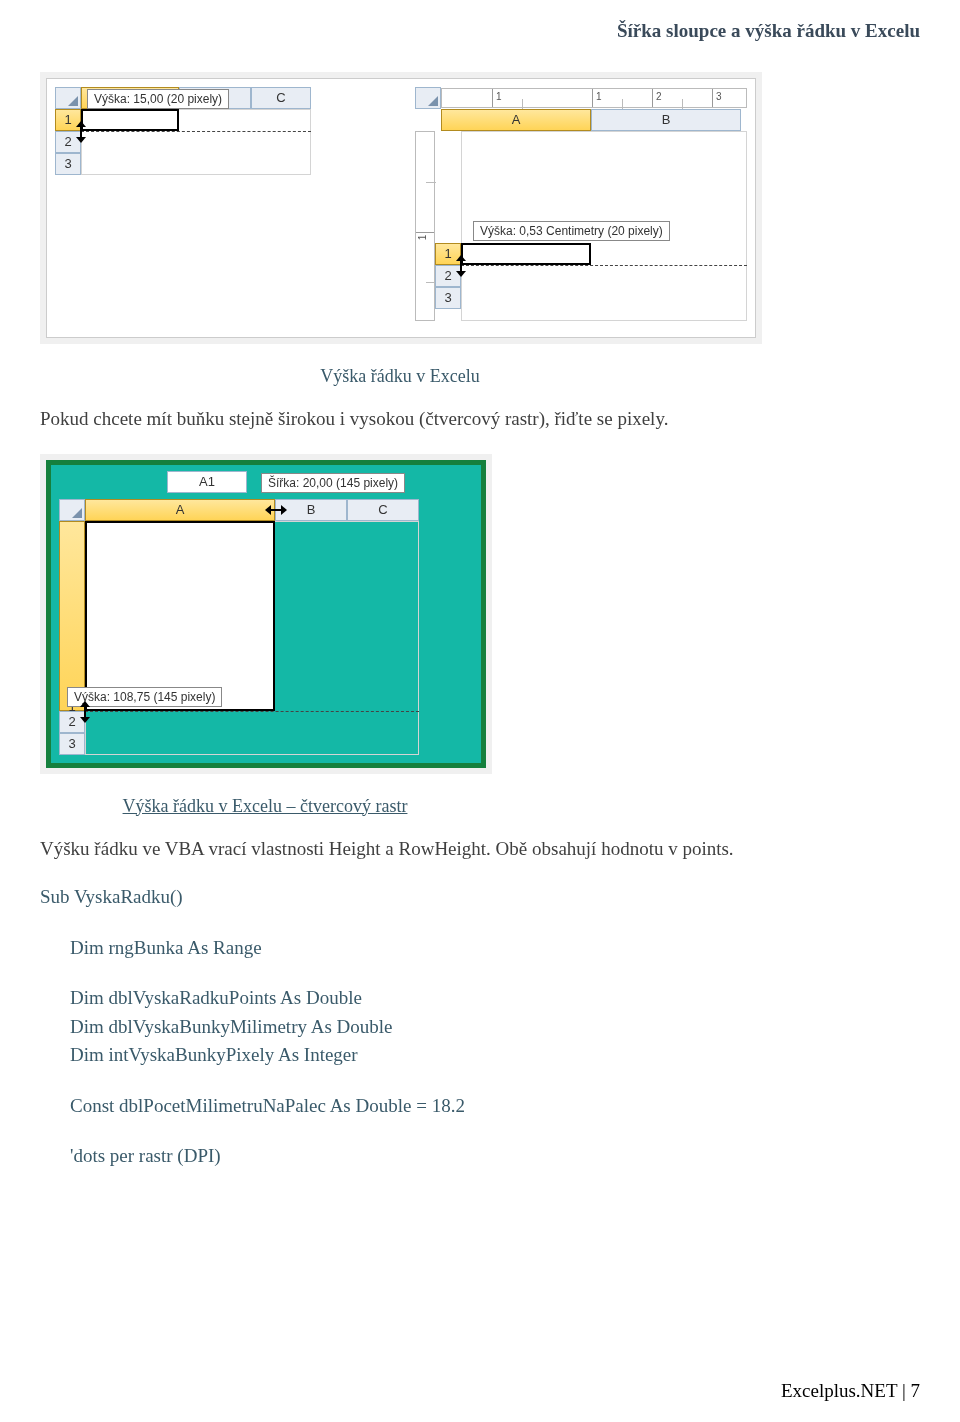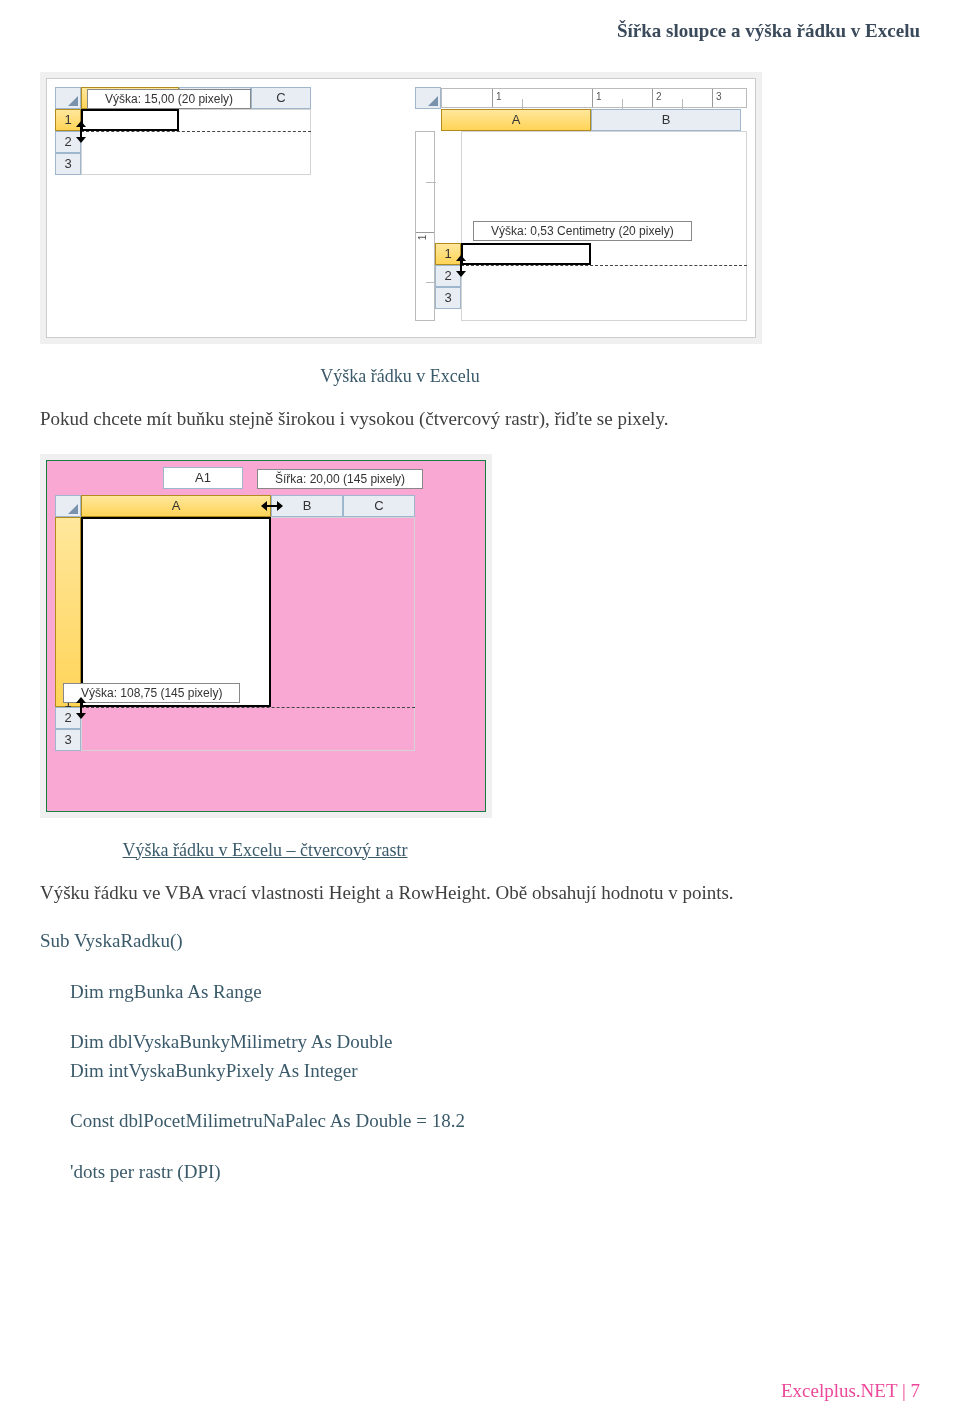--- a/index.html
+++ b/index.html
@@ -28,24 +28,24 @@
   }
   .figure-wide {
     width: 710px;
     height: 260px;
     position: relative;
     background: #fff;
     border: 1px solid #ccc;
   }
   .figure-square {
     width: 440px;
-    height: 352px;
+    height: 308px;
     position: relative;
-    background: #f9a8d4;
-    border: 1px solid #15803d;
+    background: #14b8a6;
+    border: 5px solid #15803d;
   }
   .caption {
     text-align: center;
     color: #3a5a6a;
     font-size: 18px;
     margin: 8px 0 18px 0;
   }
   .body-text {
     color: #404040;
     font-size: 19px;
@@ -71,21 +71,21 @@
   }
   .code-group div {
     color: #3a5a6a;
     font-size: 19px;
     line-height: 1.5;
   }
   .footer-right {
     position: absolute;
     bottom: 20px;
     right: 40px;
-    color: #ec4899;
+    color: #000000;
     font-size: 19px;
   }
 
   
   .corner {
     position: absolute;
     background: #e8edf4;
     border: 1px solid #9eb6ce;
     width: 26px;
     height: 22px;
@@ -129,21 +129,21 @@
   }
   .cellgrid {
     position: absolute;
     border: 1px solid #d4d4d4;
   }
   .tooltip {
     position: absolute;
     background: #fff;
     border: 1px solid #888;
     font: 12px Arial, sans-serif;
-    padding: 2px 17px;
+    padding: 2px 6px;
     white-space: nowrap;
     z-index: 5;
   }
   .resize-line-h {
     position: absolute;
     height: 0;
     border-top: 1px dashed #444;
     z-index: 4;
   }
   .arrow-v {
@@ -379,20 +379,21 @@
 </div>
 
 <div class="caption" style="width:450px;text-decoration:underline;">Výška řádku v Excelu – čtvercový rastr</div>
 
 <div class="body-text">Výšku řádku ve VBA vrací vlastnosti Height a RowHeight. Obě obsahují hodnotu v points.</div>
 
 <div class="code-line">Sub VyskaRadku()</div>
 <div class="code-indent">Dim rngBunka As Range</div>
 
 <div class="code-group">
+  <div>Dim dblVyskaRadkuPoints As Double</div>
   <div>Dim dblVyskaBunkyMilimetry As Double</div>
   <div>Dim intVyskaBunkyPixely As Integer</div>
 </div>
 
 <div class="code-indent">Const dblPocetMilimetruNaPalec As Double = 18.2</div>
 
 <div class="code-group">
   <div>'dots per rastr (DPI)</div>
 </div>
 

